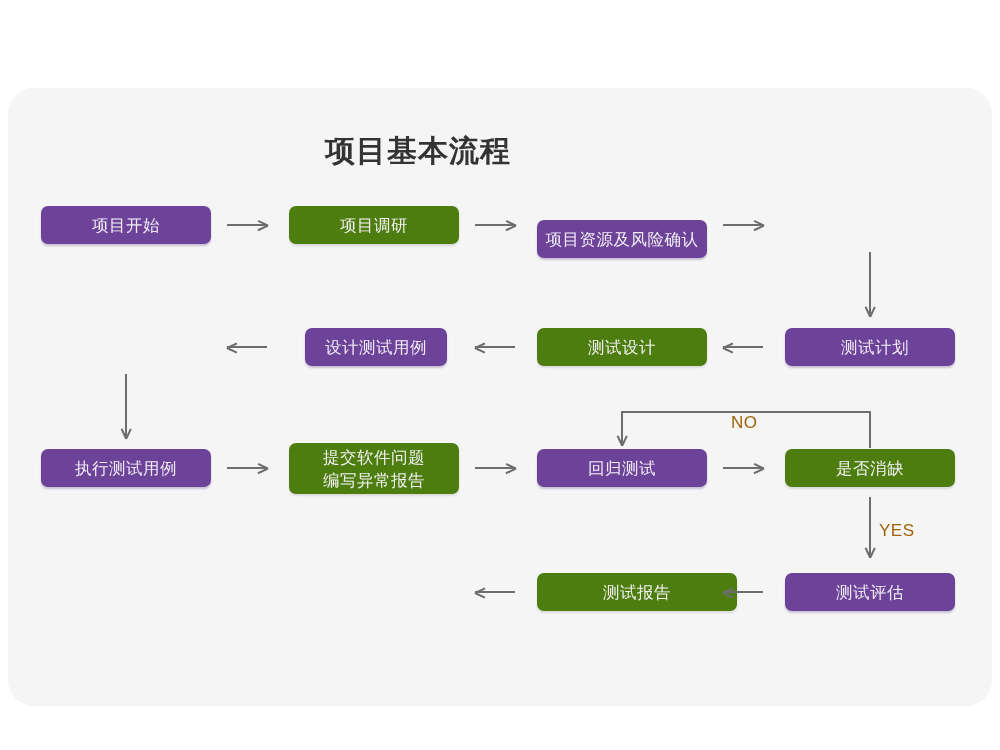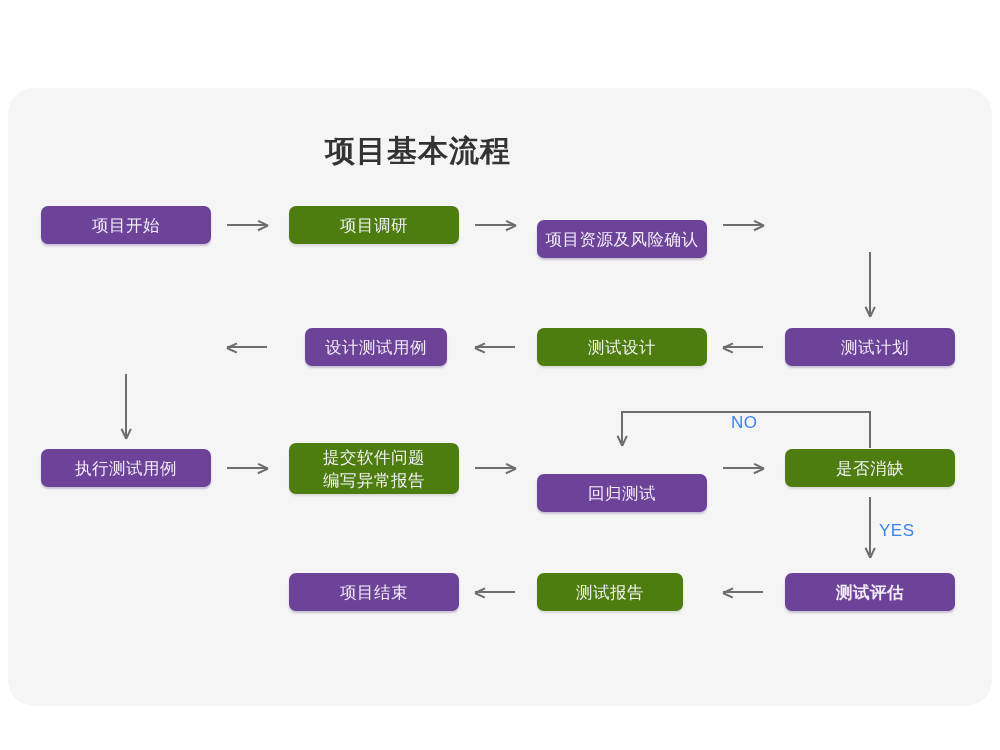--- a/index.html
+++ b/index.html
@@ -97,21 +97,21 @@
   .head.right i:nth-child(2) { transform: rotate(-155deg); }
   .head.left  i:nth-child(1) { transform: rotate(25deg); }
   .head.left  i:nth-child(2) { transform: rotate(-25deg); }
   .head.down  i:nth-child(1) { transform: rotate(-115deg); }
   .head.down  i:nth-child(2) { transform: rotate(-65deg); }
 
   
   .edge-label {
     position: absolute;
     font-size: 17px;
-    color: #3b82f6;
+    color: #a16207;
     letter-spacing: 0.5px;
     white-space: nowrap;
     text-align: right;
   }
 </style>
 </head>
 <body>
 
 <div id="stage">
 
@@ -200,48 +200,47 @@
 
   <div class="node gray" style="left:289px; top:443px; width:170px; height:51px;">提交软件问题
 编写异常报告</div>
 
   <div class="line h" style="left:475px; top:467px; width:40px;"></div>
   <div class="head right" style="left:516px; top:467.8px;">
       <i></i>
       <i></i>
     </div>
 
-  <div class="node purple" style="left:537px; top:474px; width:170px; height:38px;">回归测试</div>
+  <div class="node purple" style="left:537px; top:449px; width:170px; height:38px;">回归测试</div>
 
   <div class="line h" style="left:723px; top:467px; width:40px;"></div>
   <div class="head right" style="left:764px; top:467.8px;">
       <i></i>
       <i></i>
     </div>
 
   <div class="node gray" style="left:785px; top:449px; width:170px; height:38px;">是否消缺</div>
 
   <div class="line v" style="left:869px; top:497px; width:1.6px; height:58px;"></div>
   <div class="head down" style="left:869.8px; top:557px;">
       <i></i>
       <i></i>
     </div>
   <div class="edge-label" style="left:879px; top:521px;">YES</div>
 
-  <div class="node purple" style="left:289px; top:573px; width:170px; height:38px;">项目结束</div>
 
   <div class="line h" style="left:475px; top:591px; width:40px;"></div>
   <div class="head left" style="left:475px; top:591.8px;">
       <i></i>
       <i></i>
     </div>
 
-  <div class="node gray" style="left:537px; top:573px; width:146px; height:38px;">测试报告</div>
+  <div class="node gray" style="left:537px; top:573px; width:200px; height:38px;">测试报告</div>
 
   <div class="line h" style="left:723px; top:591px; width:40px;"></div>
   <div class="head left" style="left:723px; top:591.8px;">
       <i></i>
       <i></i>
     </div>
 
-  <div class="node purple" style="left:785px; top:573px; width:170px; height:38px;font-weight:bold;">测试评估</div>
+  <div class="node purple" style="left:785px; top:573px; width:170px; height:38px;">测试评估</div>
 
 </div>
 
 </body></html>

